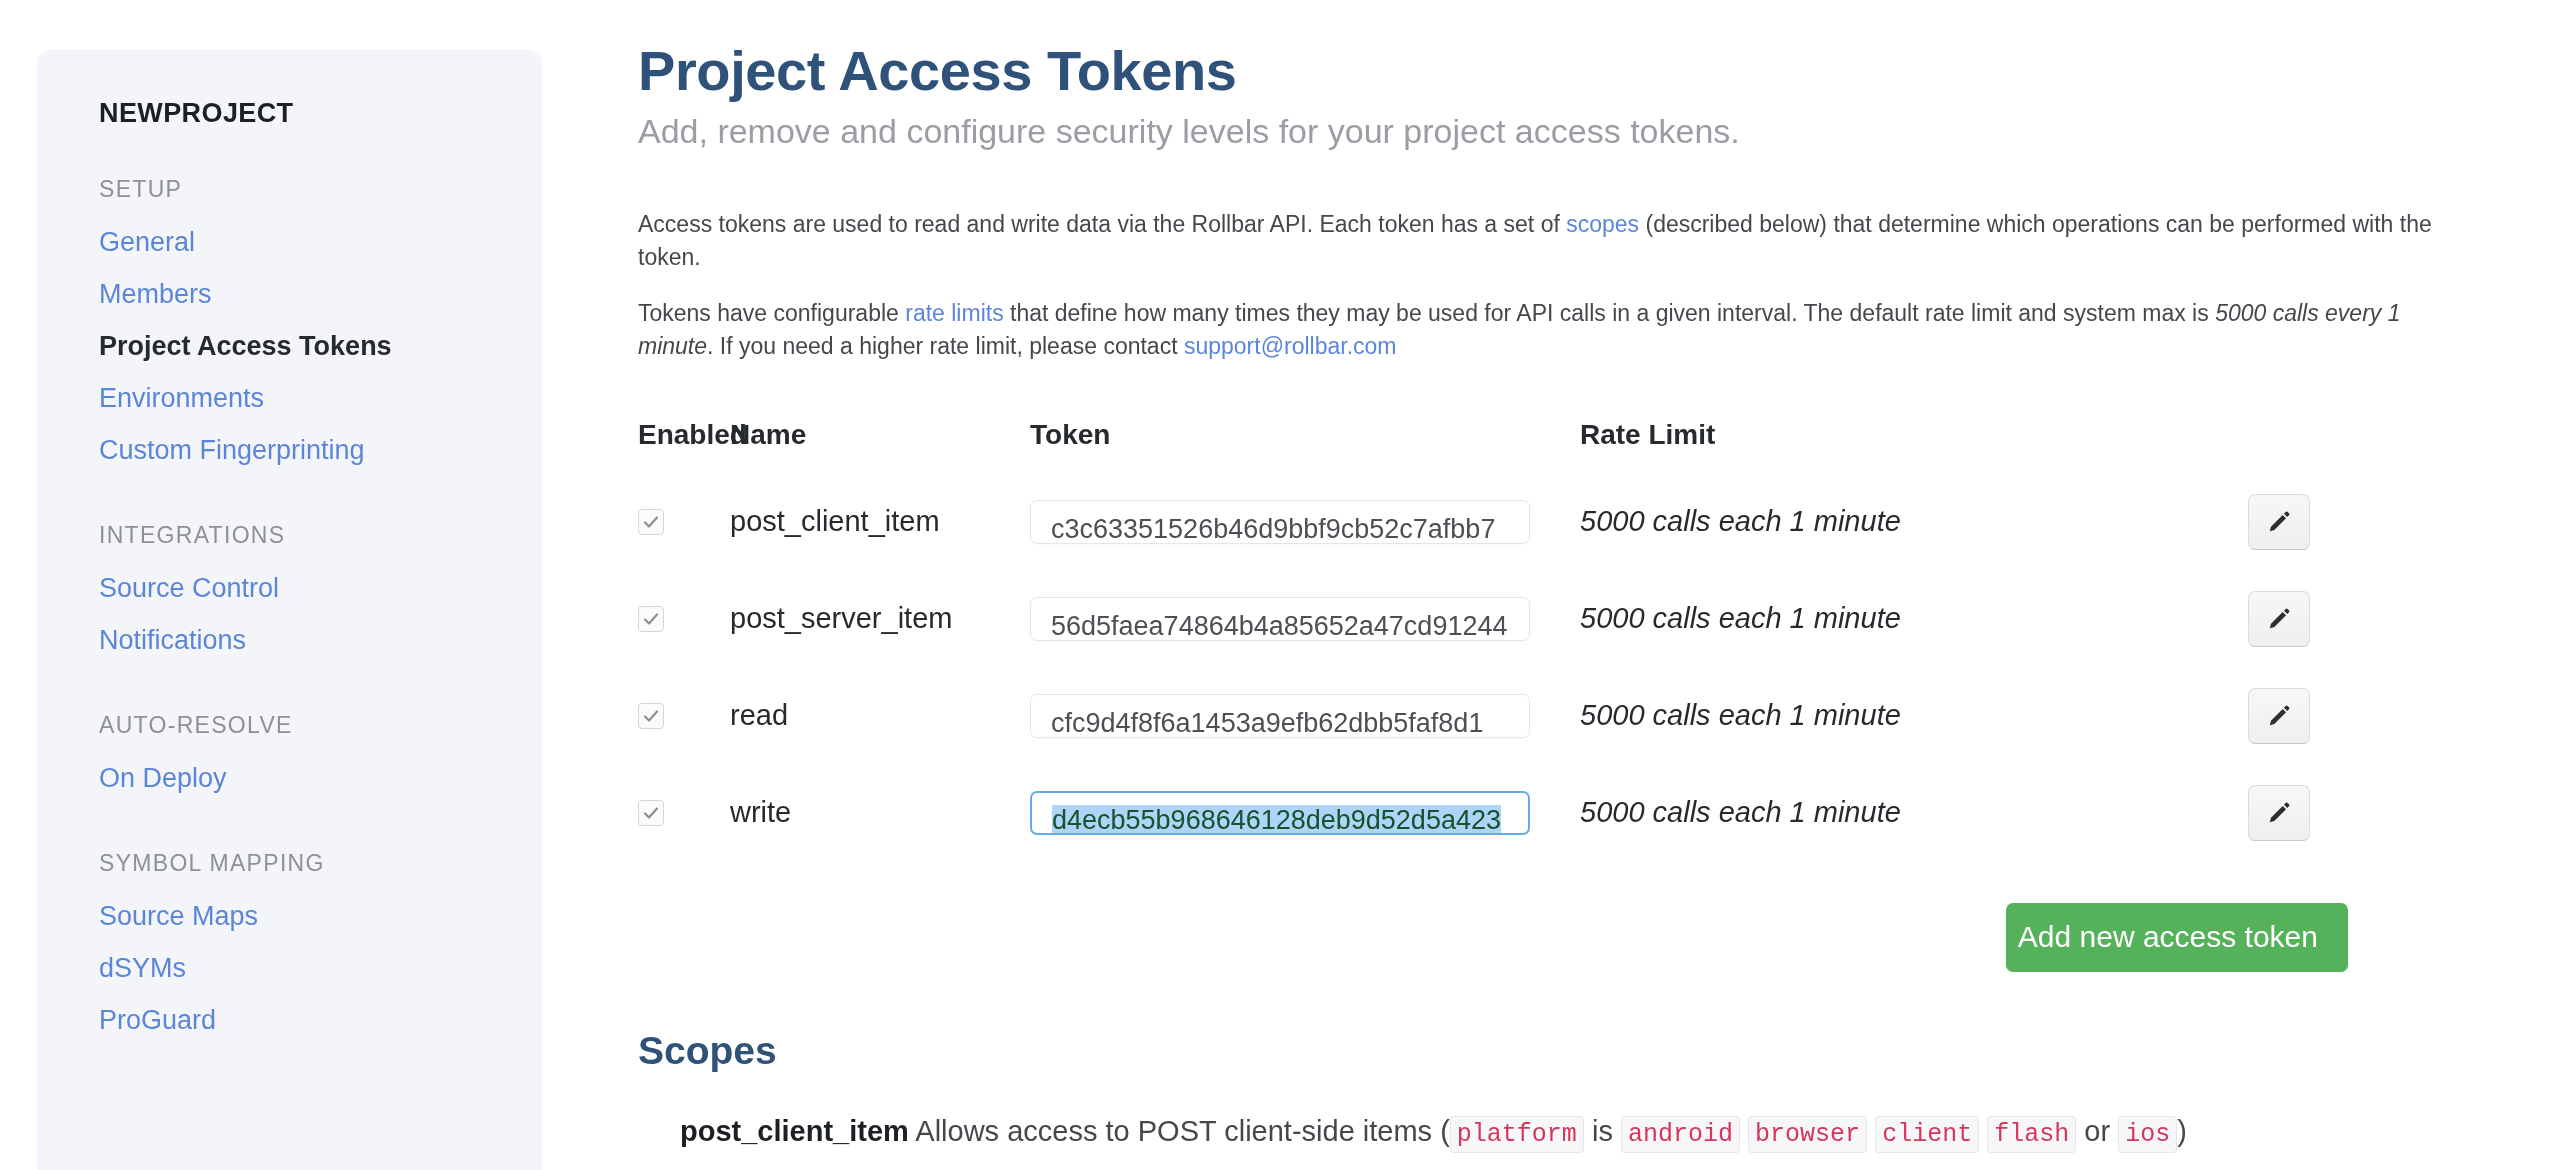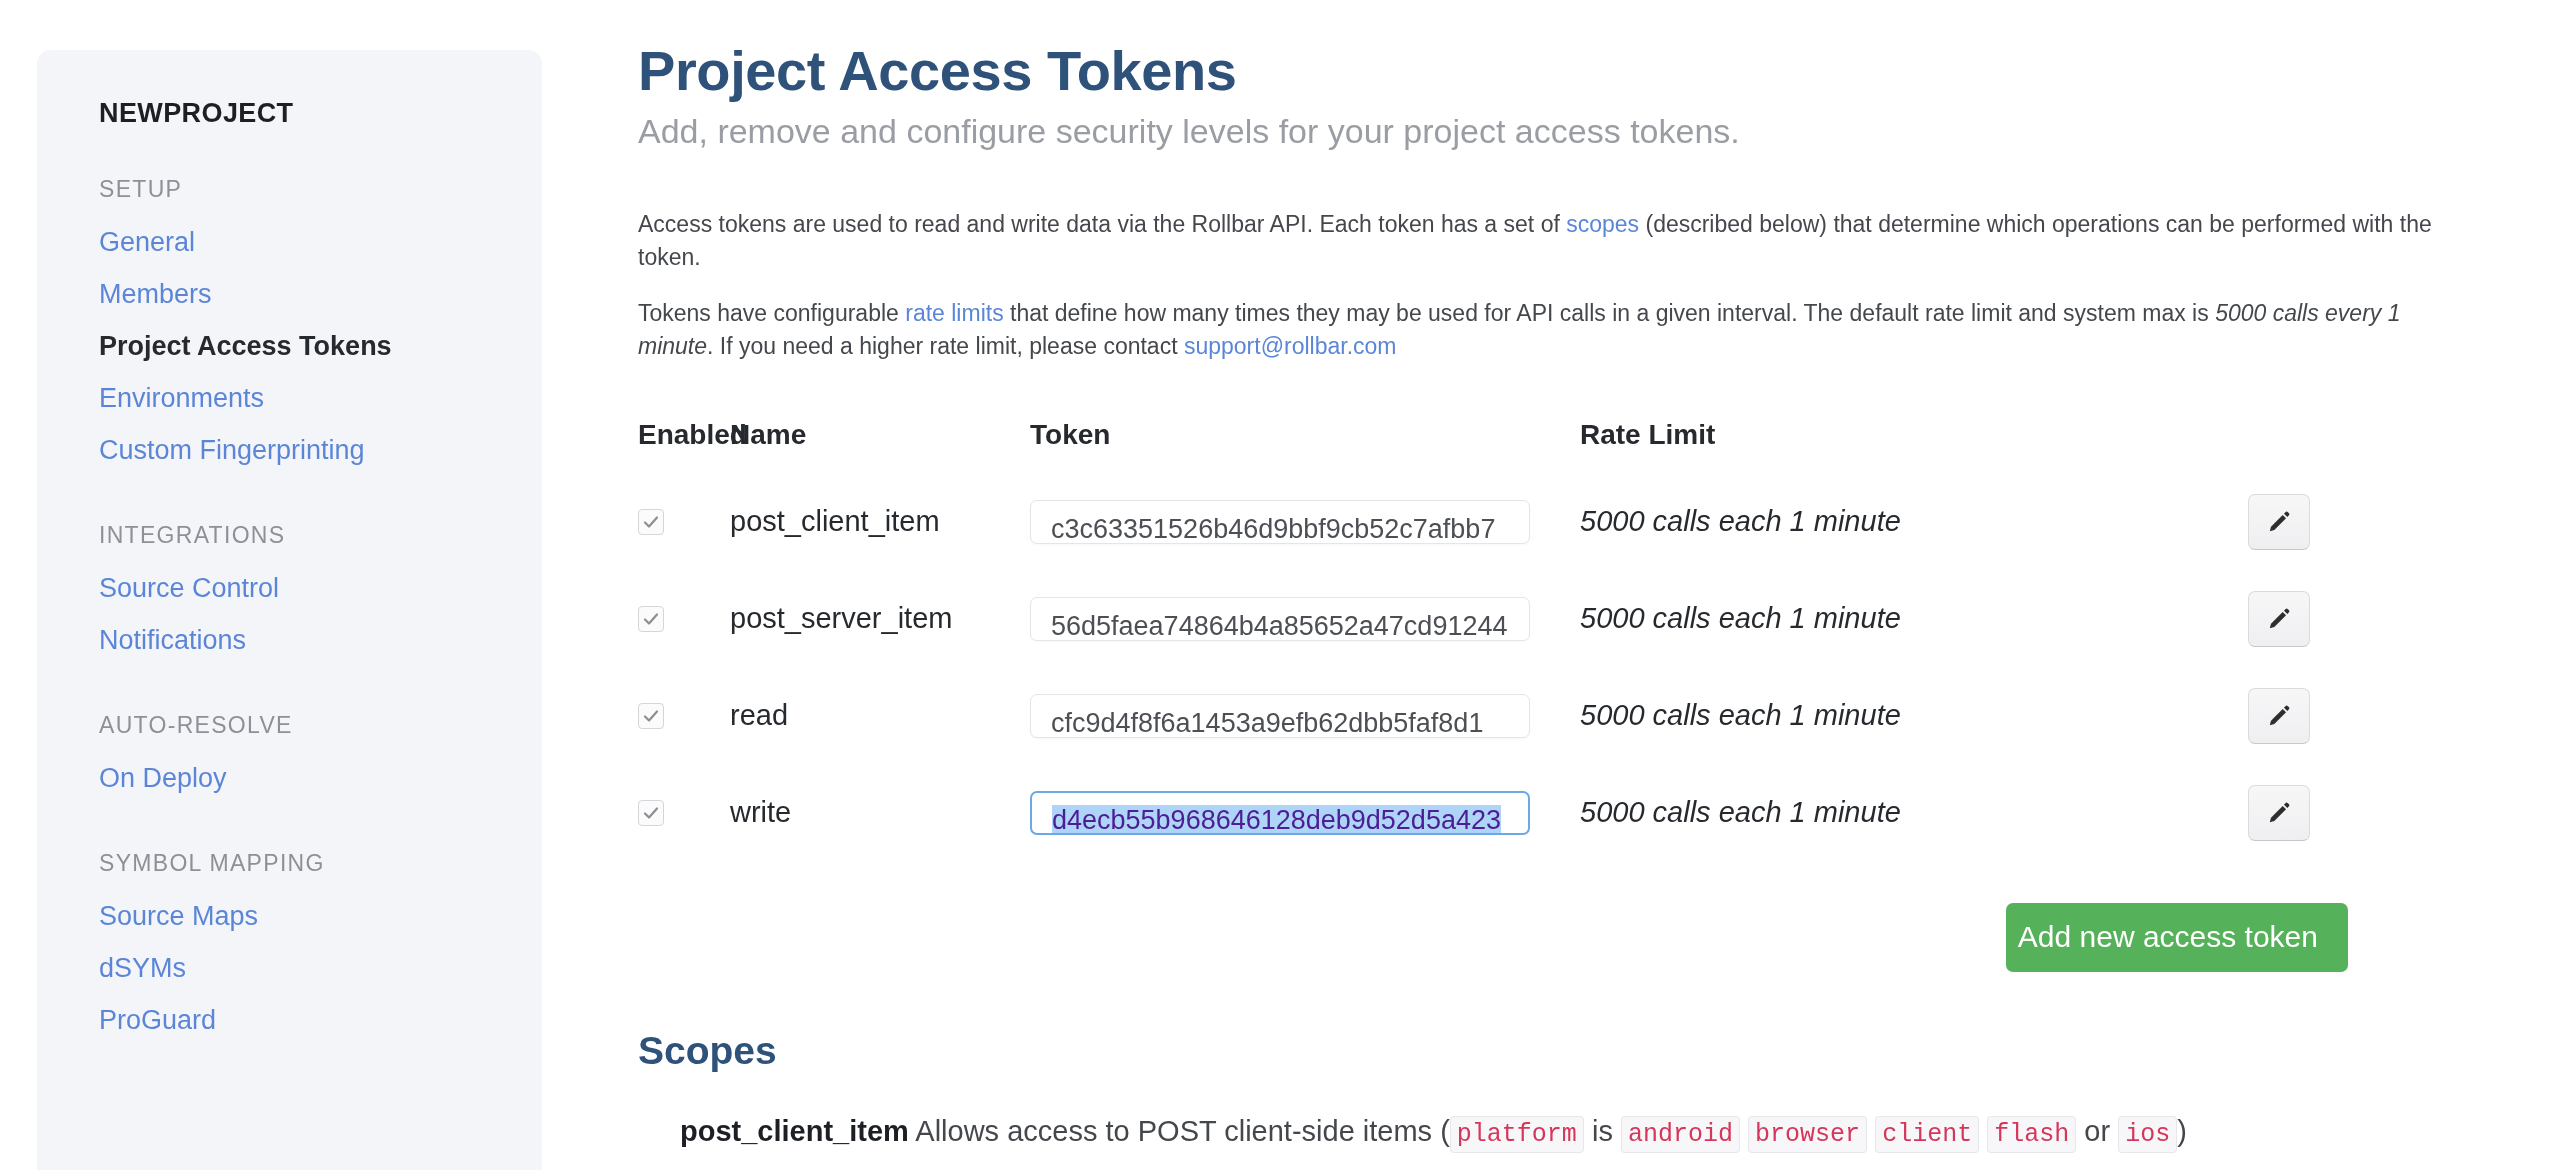--- a/index.html
+++ b/index.html
@@ -165,21 +165,21 @@
     cursor: text;
     box-shadow: 0 1px 2px rgba(0,0,0,0.03);
   }
   .token-input.focused {
     border: 2px solid #6aa8e8;
     box-shadow: none;
     line-height: 54px;
   }
   .token-input.focused .sel {
     background: #aed5f7;
-    color: #4c1d95;
+    color: #14532d;
     text-align: center;
   }
 
   .rate-limit {
     font-size: 29px;
     font-style: italic;
     color: #26292e;
   }
 
   .edit-btn {

